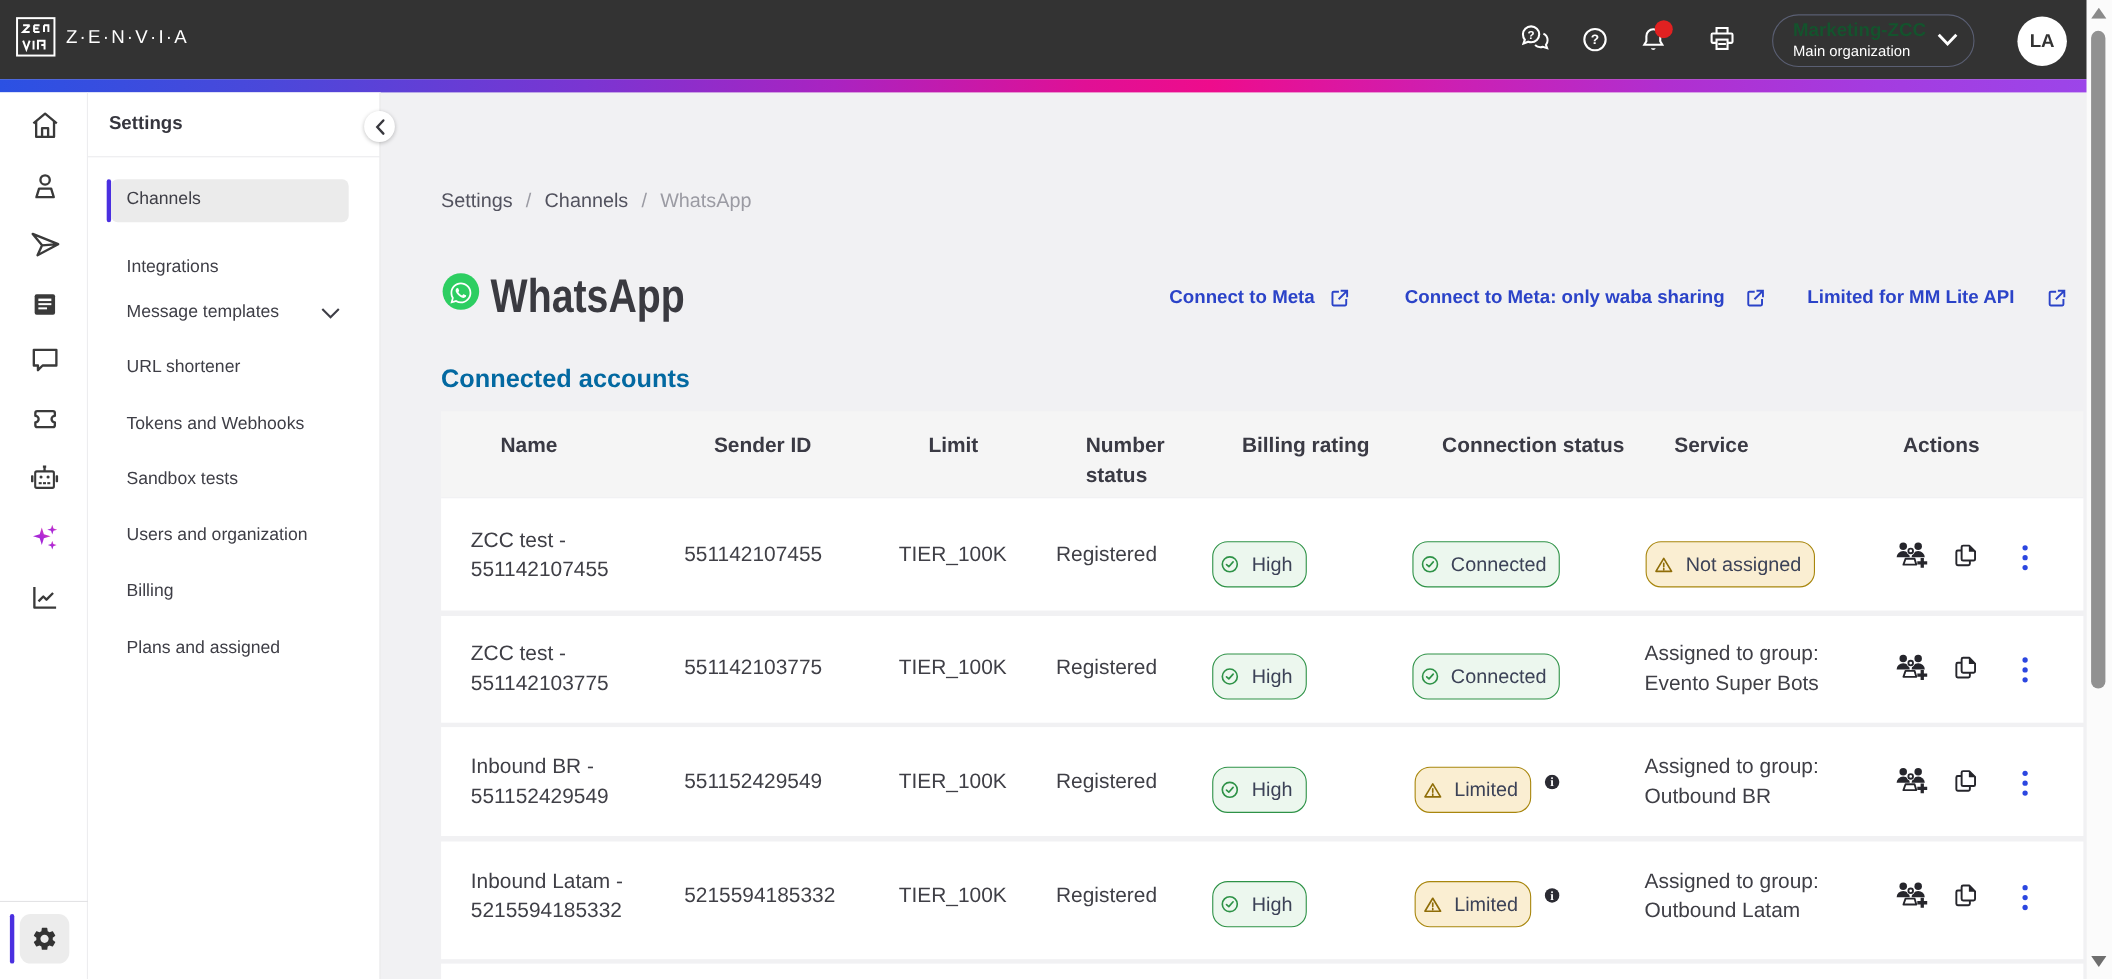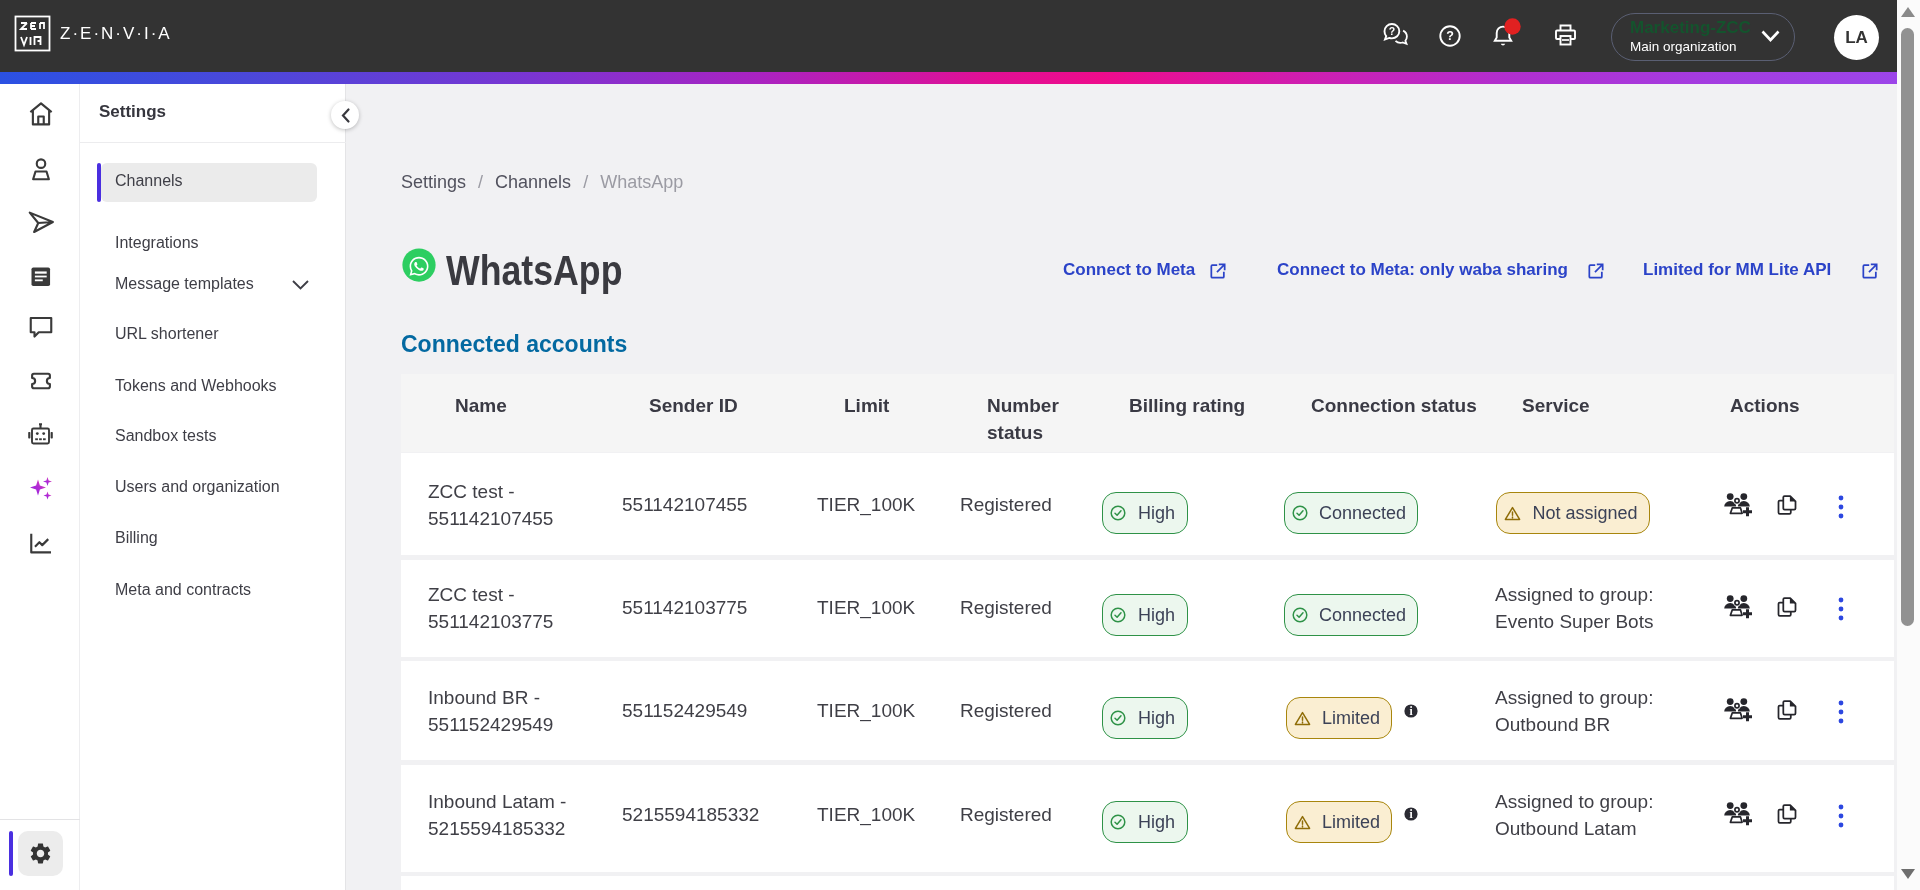--- a/index.html
+++ b/index.html
@@ -165,21 +165,21 @@
   <div id="selbar"></div>
   <div id="selbg"></div>
   <div class="mitem" style="top:172px;">Channels</div>
   <div class="mitem" style="top:234px;">Integrations</div>
   <div class="mitem" style="top:275px;">Message templates</div>
   <div class="mitem" style="top:325px;">URL shortener</div>
   <div class="mitem" style="top:377px;">Tokens and Webhooks</div>
   <div class="mitem" style="top:427px;">Sandbox tests</div>
   <div class="mitem" style="top:478px;">Users and organization</div>
   <div class="mitem" style="top:529px;">Billing</div>
-  <div class="mitem" style="top:581px;">Meta and contracts</div>
+  <div class="mitem" style="top:581px;">Plans and assigned</div>
   <div id="raildiv"></div>
   <div id="railbar"></div>
   <div id="gearbox"></div>
   <svg class="abs" style="left:28px;top:841px;" width="25" height="25" viewBox="0 0 24 24" fill="#333" fill-rule="evenodd">
     <path d="M19.14,12.94c0.04-0.3,0.06-0.61,0.06-0.94c0-0.32-0.02-0.64-0.07-0.94l2.03-1.58c0.18-0.14,0.23-0.41,0.12-0.61 l-1.92-3.32c-0.12-0.22-0.37-0.29-0.59-0.22l-2.39,0.96c-0.5-0.38-1.03-0.7-1.62-0.94L14.4,2.81c-0.04-0.24-0.24-0.41-0.48-0.41 h-3.84c-0.24,0-0.43,0.17-0.47,0.41L9.25,5.35C8.66,5.59,8.12,5.92,7.63,6.29L5.24,5.33c-0.22-0.08-0.47,0-0.59,0.22L2.74,8.87 C2.62,9.08,2.66,9.34,2.86,9.48l2.03,1.58C4.84,11.36,4.8,11.69,4.8,12s0.02,0.64,0.07,0.94l-2.03,1.58 c-0.18,0.14-0.23,0.41-0.12,0.61l1.92,3.32c0.12,0.22,0.37,0.29,0.59,0.22l2.39-0.96c0.5,0.38,1.03,0.7,1.62,0.94l0.36,2.54 c0.05,0.24,0.24,0.41,0.48,0.41h3.84c0.24,0,0.44-0.17,0.47-0.41l0.36-2.54c0.59-0.24,1.13-0.56,1.62-0.94l2.39,0.96 c0.22,0.08,0.47,0,0.59-0.22l1.92-3.32c0.12-0.22,0.07-0.47-0.12-0.61L19.14,12.94z M12,15.6c-1.98,0-3.6-1.62-3.6-3.6 s1.62-3.6,3.6-3.6s3.6,1.62,3.6,3.6S13.98,15.6,12,15.6z"></path>
   </svg>
 
   <div id="bread"><span class="crumb">Settings</span><span class="crumb sep">/</span><span class="crumb">Channels</span><span class="crumb sep">/</span><span class="crumb" style="color:#9b9ba3;">WhatsApp</span></div>
 
   <svg class="abs" style="left:400px;top:246px;" width="38" height="38" viewBox="0 0 448 512">

